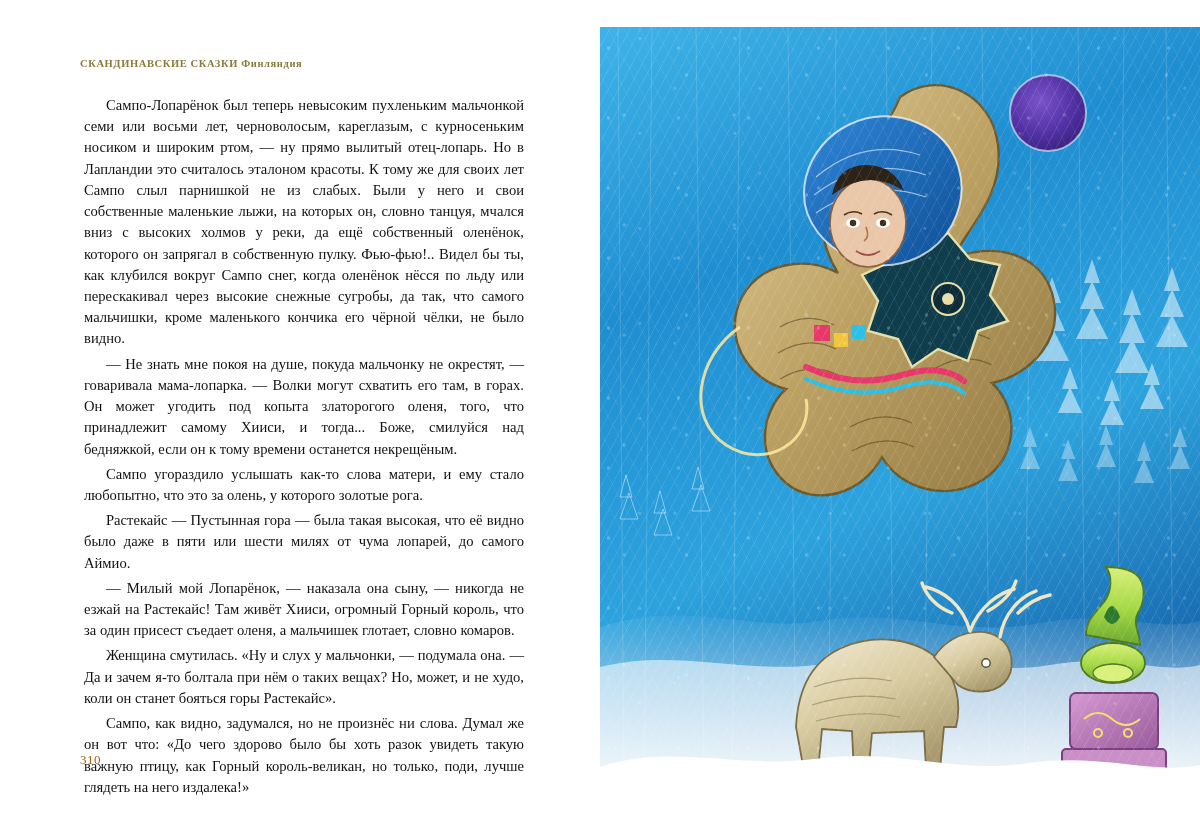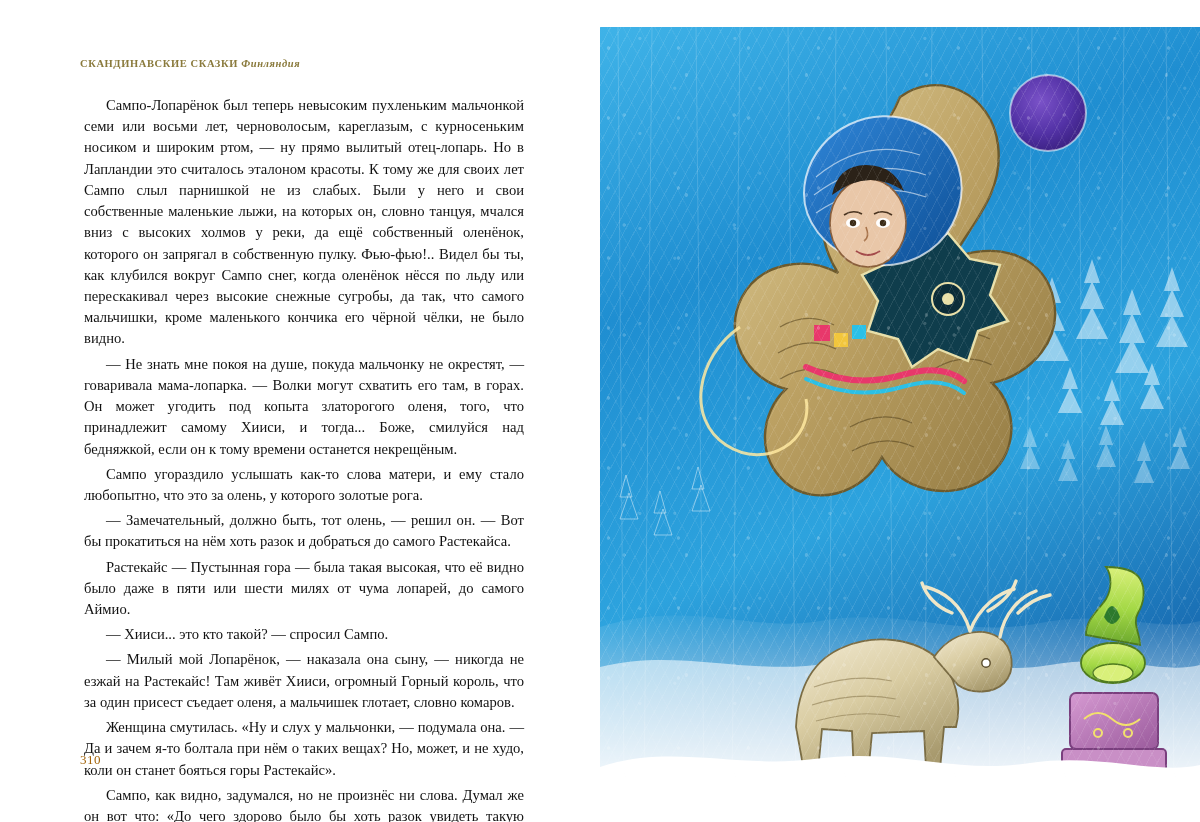--- a/index.html
+++ b/index.html
@@ -36,21 +36,20 @@
     letter-spacing: 0.6px;
     color: #8a7a3c;
     margin-bottom: 26px;
     white-space: nowrap;
   }
   .running-head .rh-series {
     text-transform: uppercase;
     font-weight: bold;
   }
   .running-head .rh-country {
-    font-style: italic;
     font-weight: bold;
   }
   .body-text {
     font-size: 14.6px;
     line-height: 1.455;
     color: #111111;
     text-align: justify;
     text-justify: inter-word;
     hyphens: manual;
   }
@@ -124,23 +123,21 @@
 
     <div class="running-head">
       <span class="rh-series">СКАНДИНАВСКИЕ СКАЗКИ</span>
       <span class="rh-country">Финляндия</span>
     </div>
 
     <div class="body-text">
       <p>Сампо-Лопарёнок был теперь невысоким пухленьким мальчонкой семи или восьми лет, черноволосым, кареглазым, с курносеньким носиком и широким ртом, — ну прямо вылитый отец-лопарь. Но в Лапландии это считалось эталоном красоты. К тому же для своих лет Сампо слыл парнишкой не из слабых. Были у него и свои собственные маленькие лыжи, на которых он, словно танцуя, мчался вниз с высоких холмов у реки, да ещё собственный оленёнок, которого он запрягал в собственную пулку. Фью-фью!.. Видел бы ты, как клубился вокруг Сампо снег, когда оленёнок нёсся по льду или перескакивал через высокие снежные сугробы, да так, что самого мальчишки, кроме маленького кончика его чёрной чёлки, не было видно.</p>
       <p>— Не знать мне покоя на душе, покуда мальчонку не окрестят, — говаривала мама-лопарка. — Волки могут схватить его там, в горах. Он может угодить под копыта златорогого оленя, того, что принадлежит самому Хииси, и тогда... Боже, смилуйся над бедняжкой, если он к тому времени останется некрещёным.</p>
       <p>Сампо угораздило услышать как-то слова матери, и ему стало любопытно, что это за олень, у которого золотые рога.</p>
-      <p>— Замечательный, должно быть, тот олень, — решил он. — Вот бы прокатиться на нём хоть разок и добраться до самого Растекайса.</p>
       <p>Растекайс — Пустынная гора — была такая высокая, что её видно было даже в пяти или шести милях от чума лопарей, до самого Аймио.</p>
-      <p>— Хииси... это кто такой? — спросил Сампо.</p>
       <p>— Милый мой Лопарёнок, — наказала она сыну, — никогда не езжай на Растекайс! Там живёт Хииси, огромный Горный король, что за один присест съедает оленя, а мальчишек глотает, словно комаров.</p>
       <p>Женщина смутилась. «Ну и слух у мальчонки, — подумала она. — Да и зачем я-то болтала при нём о таких вещах? Но, может, и не худо, коли он станет бояться горы Растекайс».</p>
       <p>Сампо, как видно, задумался, но не произнёс ни слова. Думал же он вот что: «До чего здорово было бы хоть разок увидеть такую важную птицу, как Горный король-великан, но только, поди, лучше глядеть на него издалека!»</p>
     </div>
 
     <div class="folio">310</div>
   </div>
 
   <div class="page-right">
     <div class="illus">

